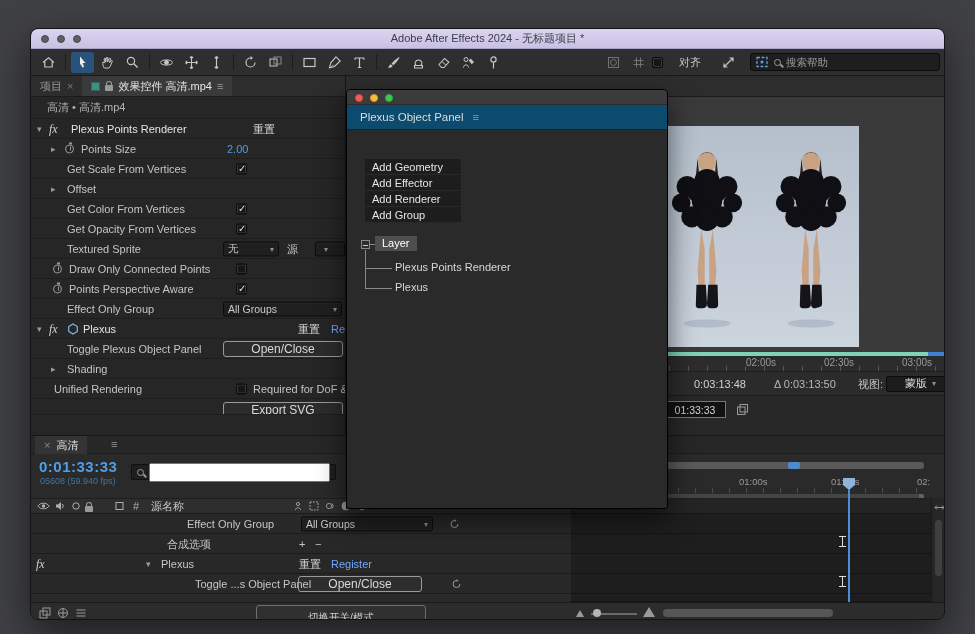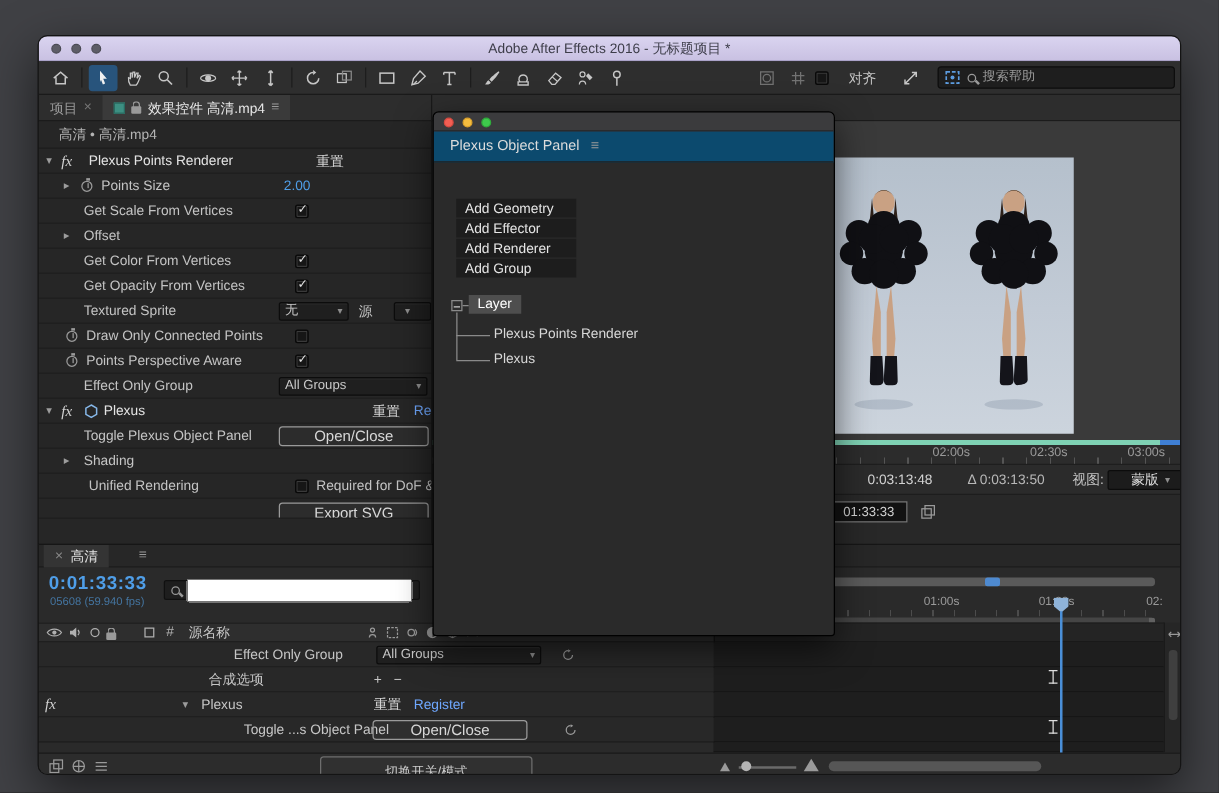--- a/index.html
+++ b/index.html
@@ -16,21 +16,21 @@
   
   .toolbar{position:absolute;left:0;top:20px;width:915px;height:27px;background:#2e2e2e;border-bottom:1px solid #1a1a1a;display:flex;align-items:center;padding:0 6px;gap:2px}
   .tool{width:23px;height:21px;display:flex;align-items:center;justify-content:center;border-radius:3px}
   .tool.active{background:#28547c}
   .tsep{width:1px;height:16px;background:#1d1d1d;margin:0 3px}
   .spacer{flex:1}
   .alignwrap{display:flex;align-items:center;gap:16px;margin-right:14px;color:#c8c8c8}
   .cb{width:11px;height:11px;background:#161616;border:1px solid #090909;border-radius:2px;position:relative;box-shadow:inset 0 0 0 1px #3a3a3a}
   .cb.on::after{content:"✓";position:absolute;left:1px;top:-2px;font-size:10px;color:#e3e3e3}
   .searchbox{width:190px;height:18px;background:#1e1e1e;border:1px solid #0d0d0d;border-radius:3px;display:flex;align-items:center;padding:0 4px;gap:5px;margin-left:8px}
-  .searchbox input{background:transparent;border:none;outline:none;color:#bdbdbd;font-size:10.5px;width:120px;font-family:Liberation Mono, monospace}
+  .searchbox input{background:transparent;border:none;outline:none;color:#bdbdbd;font-size:10.5px;width:120px;font-family:Liberation Sans, sans-serif}
   .searchbox input::placeholder{color:#9a9a9a}
   .mag{width:7px;height:7px;border:1.5px solid #9a9a9a;border-radius:50%;position:relative;flex:none}
   .mag::after{content:"";position:absolute;width:4px;height:1.5px;background:#9a9a9a;transform:rotate(45deg);right:-3.5px;bottom:-1.5px}
   
   .ecp{position:absolute;left:0;top:47px;width:315px;height:359px;background:#262626;border-right:1px solid #161616;overflow:hidden}
   .tabsbar{height:21px;background:#2d2d2d;border-bottom:1px solid #1b1b1b;display:flex;align-items:stretch}
   .tab{display:flex;align-items:center;gap:5px;padding:0 9px;color:#9a9a9a}
   .tab.active{background:#3a3a3a;color:#e6e6e6}
   .tab .x{color:#777}
   .tab .menu{color:#9a9a9a}
@@ -122,21 +122,21 @@
 <body>
 
 <div class="win">
 
   <div class="titlebar">
     <div class="lights">
       <span class="tl"></span>
       <span class="tl"></span>
       <span class="tl"></span>
     </div>
-    <div class="title">Adobe After Effects 2016 - 无标题项目 *</div>
+    <div class="title">Adobe After Effects 2024 - 无标题项目 *</div>
   </div>
 
   <div class="toolbar">
     <div class="tool">
         <svg width="15" height="15" viewBox="0 0 15 15">
           <path d="M2 7.5 7.5 2.8 13 7.5M3.8 6.8V12h7.4V6.8" fill="none" stroke="#c6c6c6" stroke-width="1.2"></path>
         </svg>
       </div>
     <div class="tsep"></div>
     <div class="tool active">
@@ -347,21 +347,21 @@
     </div>
     <div class="erow">
       <span class="lab" style="left:36px">Toggle Plexus Object Panel</span>
       <span class="btn" style="left:192px;width:120px">Open/Close</span>
     </div>
     <div class="erow">
       <span class="tw" style="left:20px">▸</span>
       <span class="lab" style="left:36px">Shading</span>
     </div>
     <div class="erow">
-      <span class="lab" style="left:40px">Unified Rendering</span>
+      <span class="lab" style="left:23px">Unified Rendering</span>
       <span class="cb" style="left:205px"></span>
       <span class="lab" style="left:222px">Required for DoF &amp; Mo</span>
     </div>
     <div class="erow" style="height:16px;overflow:hidden">
       <span class="btn" style="left:192px;width:120px;top:70%">Export SVG</span>
     </div>
   </div>
 
   <div class="comp">
     <div class="comp-tabs"></div>

